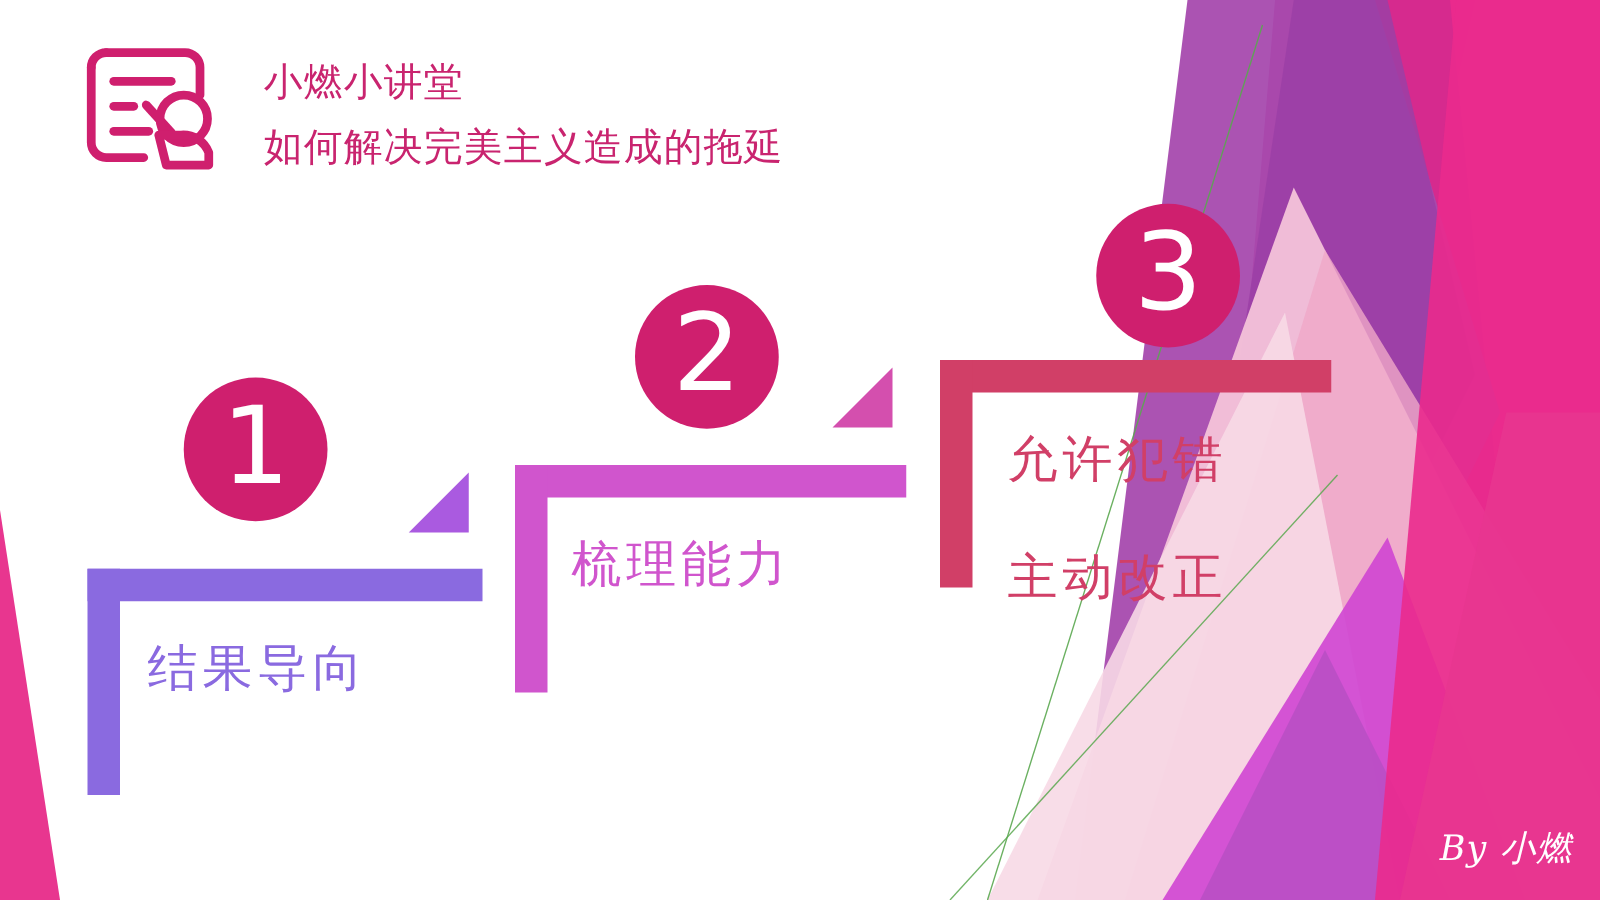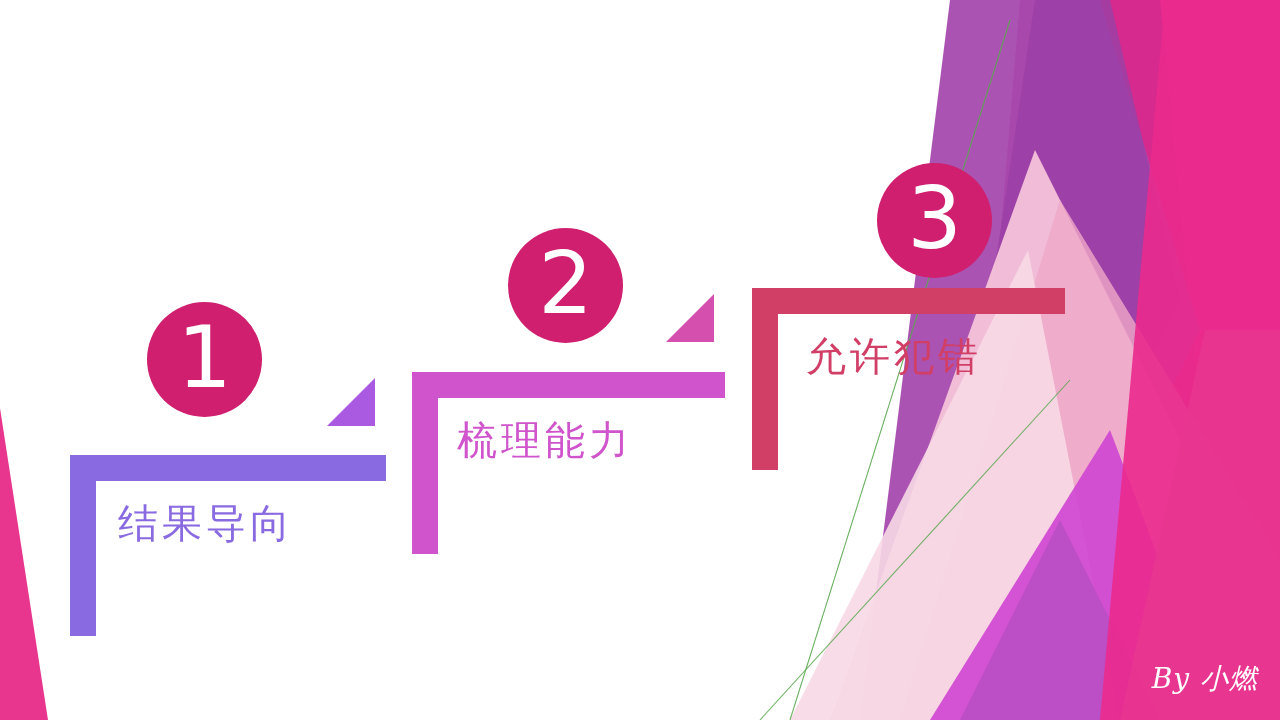--- a/index.html
+++ b/index.html
@@ -92,20 +92,21 @@
   .step-lines {
     position: absolute;
     display: flex;
     flex-direction: column;
   }
   .step-line {
     font-size: 40px;
     line-height: 82px;
     letter-spacing: 4px;
     white-space: nowrap;
+    margin-top: 12px;
   }
 
   
   #step-1-badge { left: 147px; top: 302px; width: 115px; height: 115px; background: #cf1f6e; }
   #step-1-bar-h { left: 70px; top: 455px; width: 316px; background: #8a6ae0; }
   #step-1-bar-v { left: 70px; top: 455px; height: 181px; background: #8a6ae0; }
   #step-1-accent {
     left: 327px; top: 378px;
     border-bottom: 48px solid #aa5ae0;
     border-left: 48px solid transparent;
@@ -169,20 +170,37 @@
     <polygon points="1110,430 1220,720 930,720" fill="#cf45d2" opacity="0.9"></polygon>
     <polygon points="1060,520 1160,720 960,720" fill="#b44ec2" opacity="0.75"></polygon>
 
     <polygon points="1165,0 1280,0 1280,720 1100,720" fill="#ea2a8d" opacity="0.9"></polygon>
     <polygon points="1205,330 1280,330 1280,720 1120,720" fill="#e8368f" opacity="0.85"></polygon>
 
     <line x1="1010" y1="20" x2="790" y2="720" stroke="#5aa84f" stroke-width="1.1" opacity="0.9"></line>
     <line x1="1070" y1="380" x2="760" y2="720" stroke="#5aa84f" stroke-width="1.1" opacity="0.85"></line>
   </svg>
 
+  <div id="header">
+    <svg id="header-icon" viewBox="0 0 118 112" fill="none">
+      <path d="M30 14 H93 a12 12 0 0 1 12 12 V48" stroke="#cf1f6e" stroke-width="7" stroke-linecap="round" fill="none"></path>
+      <path d="M18 26 a12 12 0 0 1 12 -12" stroke="#cf1f6e" stroke-width="7" stroke-linecap="round" fill="none"></path>
+      <path d="M18 26 V86 a12 12 0 0 0 12 12 H60" stroke="#cf1f6e" stroke-width="7" stroke-linecap="round" fill="none"></path>
+      <line x1="36" y1="37" x2="82" y2="37" stroke="#cf1f6e" stroke-width="7" stroke-linecap="round"></line>
+      <line x1="36" y1="57" x2="52" y2="57" stroke="#cf1f6e" stroke-width="7" stroke-linecap="round"></line>
+      <line x1="36" y1="77" x2="64" y2="77" stroke="#cf1f6e" stroke-width="7" stroke-linecap="round"></line>
+      <line x1="62" y1="56" x2="82" y2="78" stroke="#cf1f6e" stroke-width="7" stroke-linecap="round"></line>
+      <circle cx="92" cy="67" r="19" stroke="#cf1f6e" stroke-width="7" fill="none"></circle>
+      <path d="M72 80 L78 104 H112 V94 a22 22 0 0 0 -22 -14 Z" stroke="#cf1f6e" stroke-width="7" stroke-linejoin="round" fill="none"></path>
+    </svg>
+    <div id="header-text">
+      <div class="header-title">小燃小讲堂</div>
+      <div class="header-subtitle">如何解决完美主义造成的拖延</div>
+    </div>
+  </div>
 
   <div class="step">
     <div class="step-bar-h" id="step-1-bar-h"></div>
     <div class="step-bar-v" id="step-1-bar-v"></div>
     <div class="step-accent" id="step-1-accent"></div>
     <div class="step-badge" id="step-1-badge">1</div>
     <div class="step-lines" id="step-1-lines">
       <span class="step-line">结果导向</span>
     </div>
   </div>
@@ -196,18 +214,19 @@
       <span class="step-line">梳理能力</span>
     </div>
   </div>
 
   <div class="step">
     <div class="step-bar-h" id="step-3-bar-h"></div>
     <div class="step-bar-v" id="step-3-bar-v"></div>
     <div class="step-badge" id="step-3-badge">3</div>
     <div class="step-lines" id="step-3-lines">
       <span class="step-line">允许犯错</span>
+      <span class="step-line">主动改正</span>
     </div>
   </div>
 
   <div id="signature">By 小燃</div>
 
 </div>
 
 </body></html>

